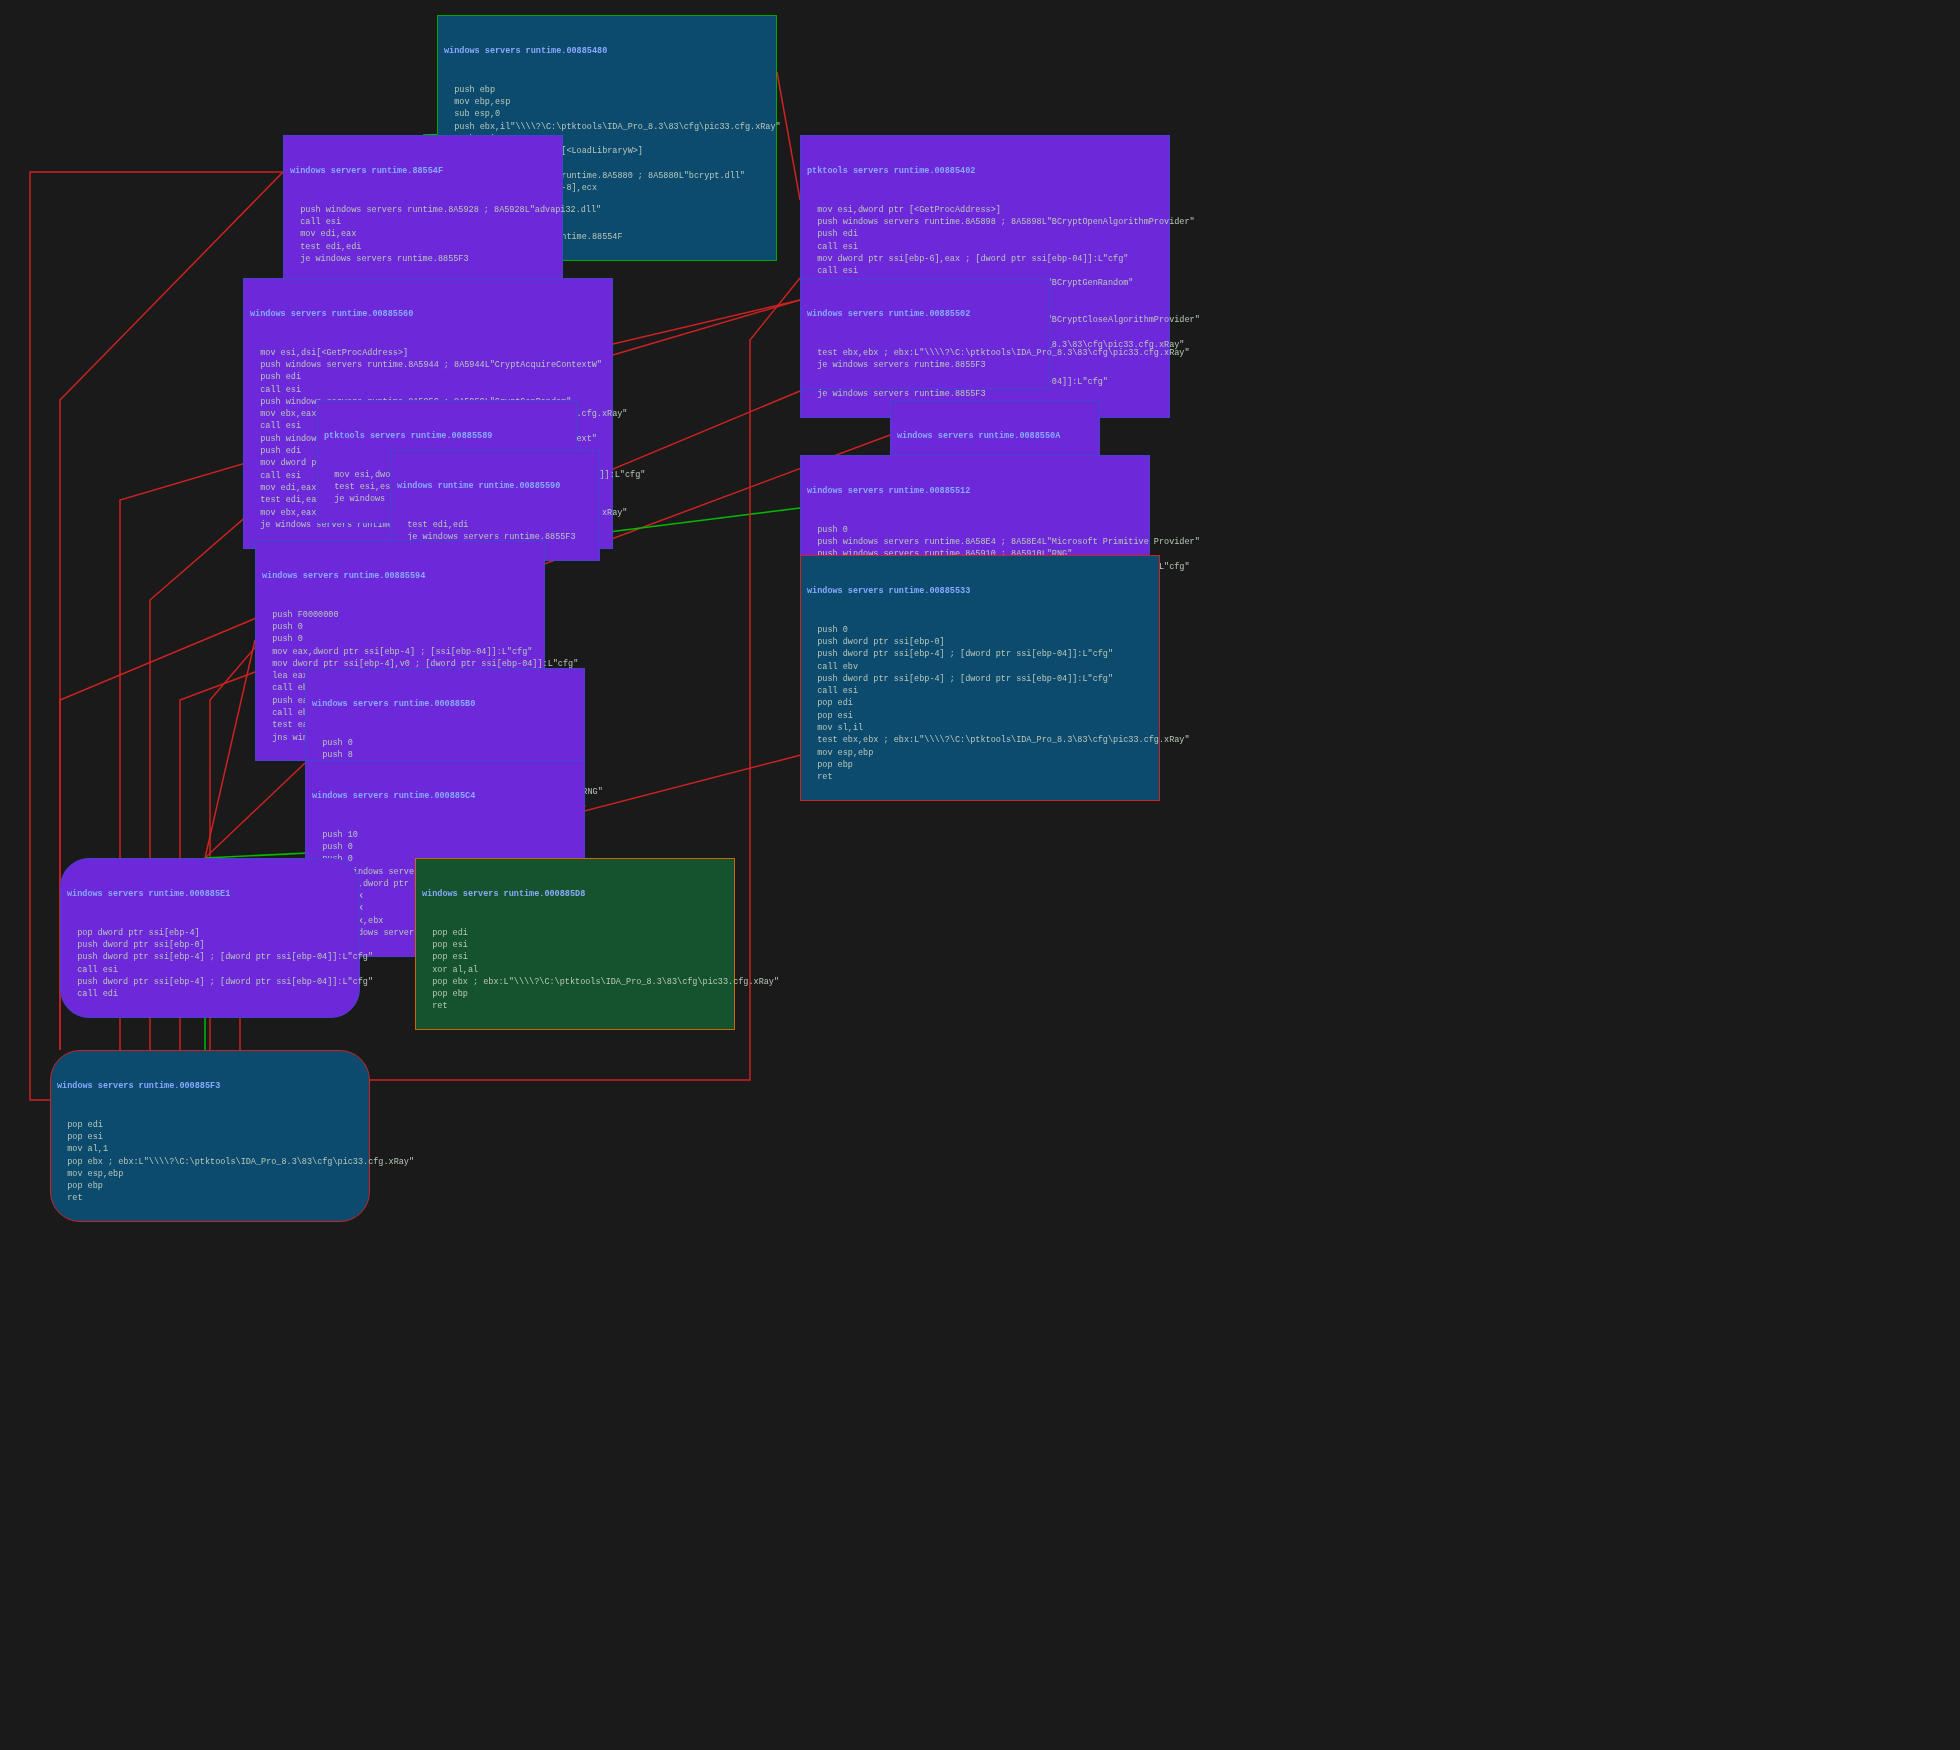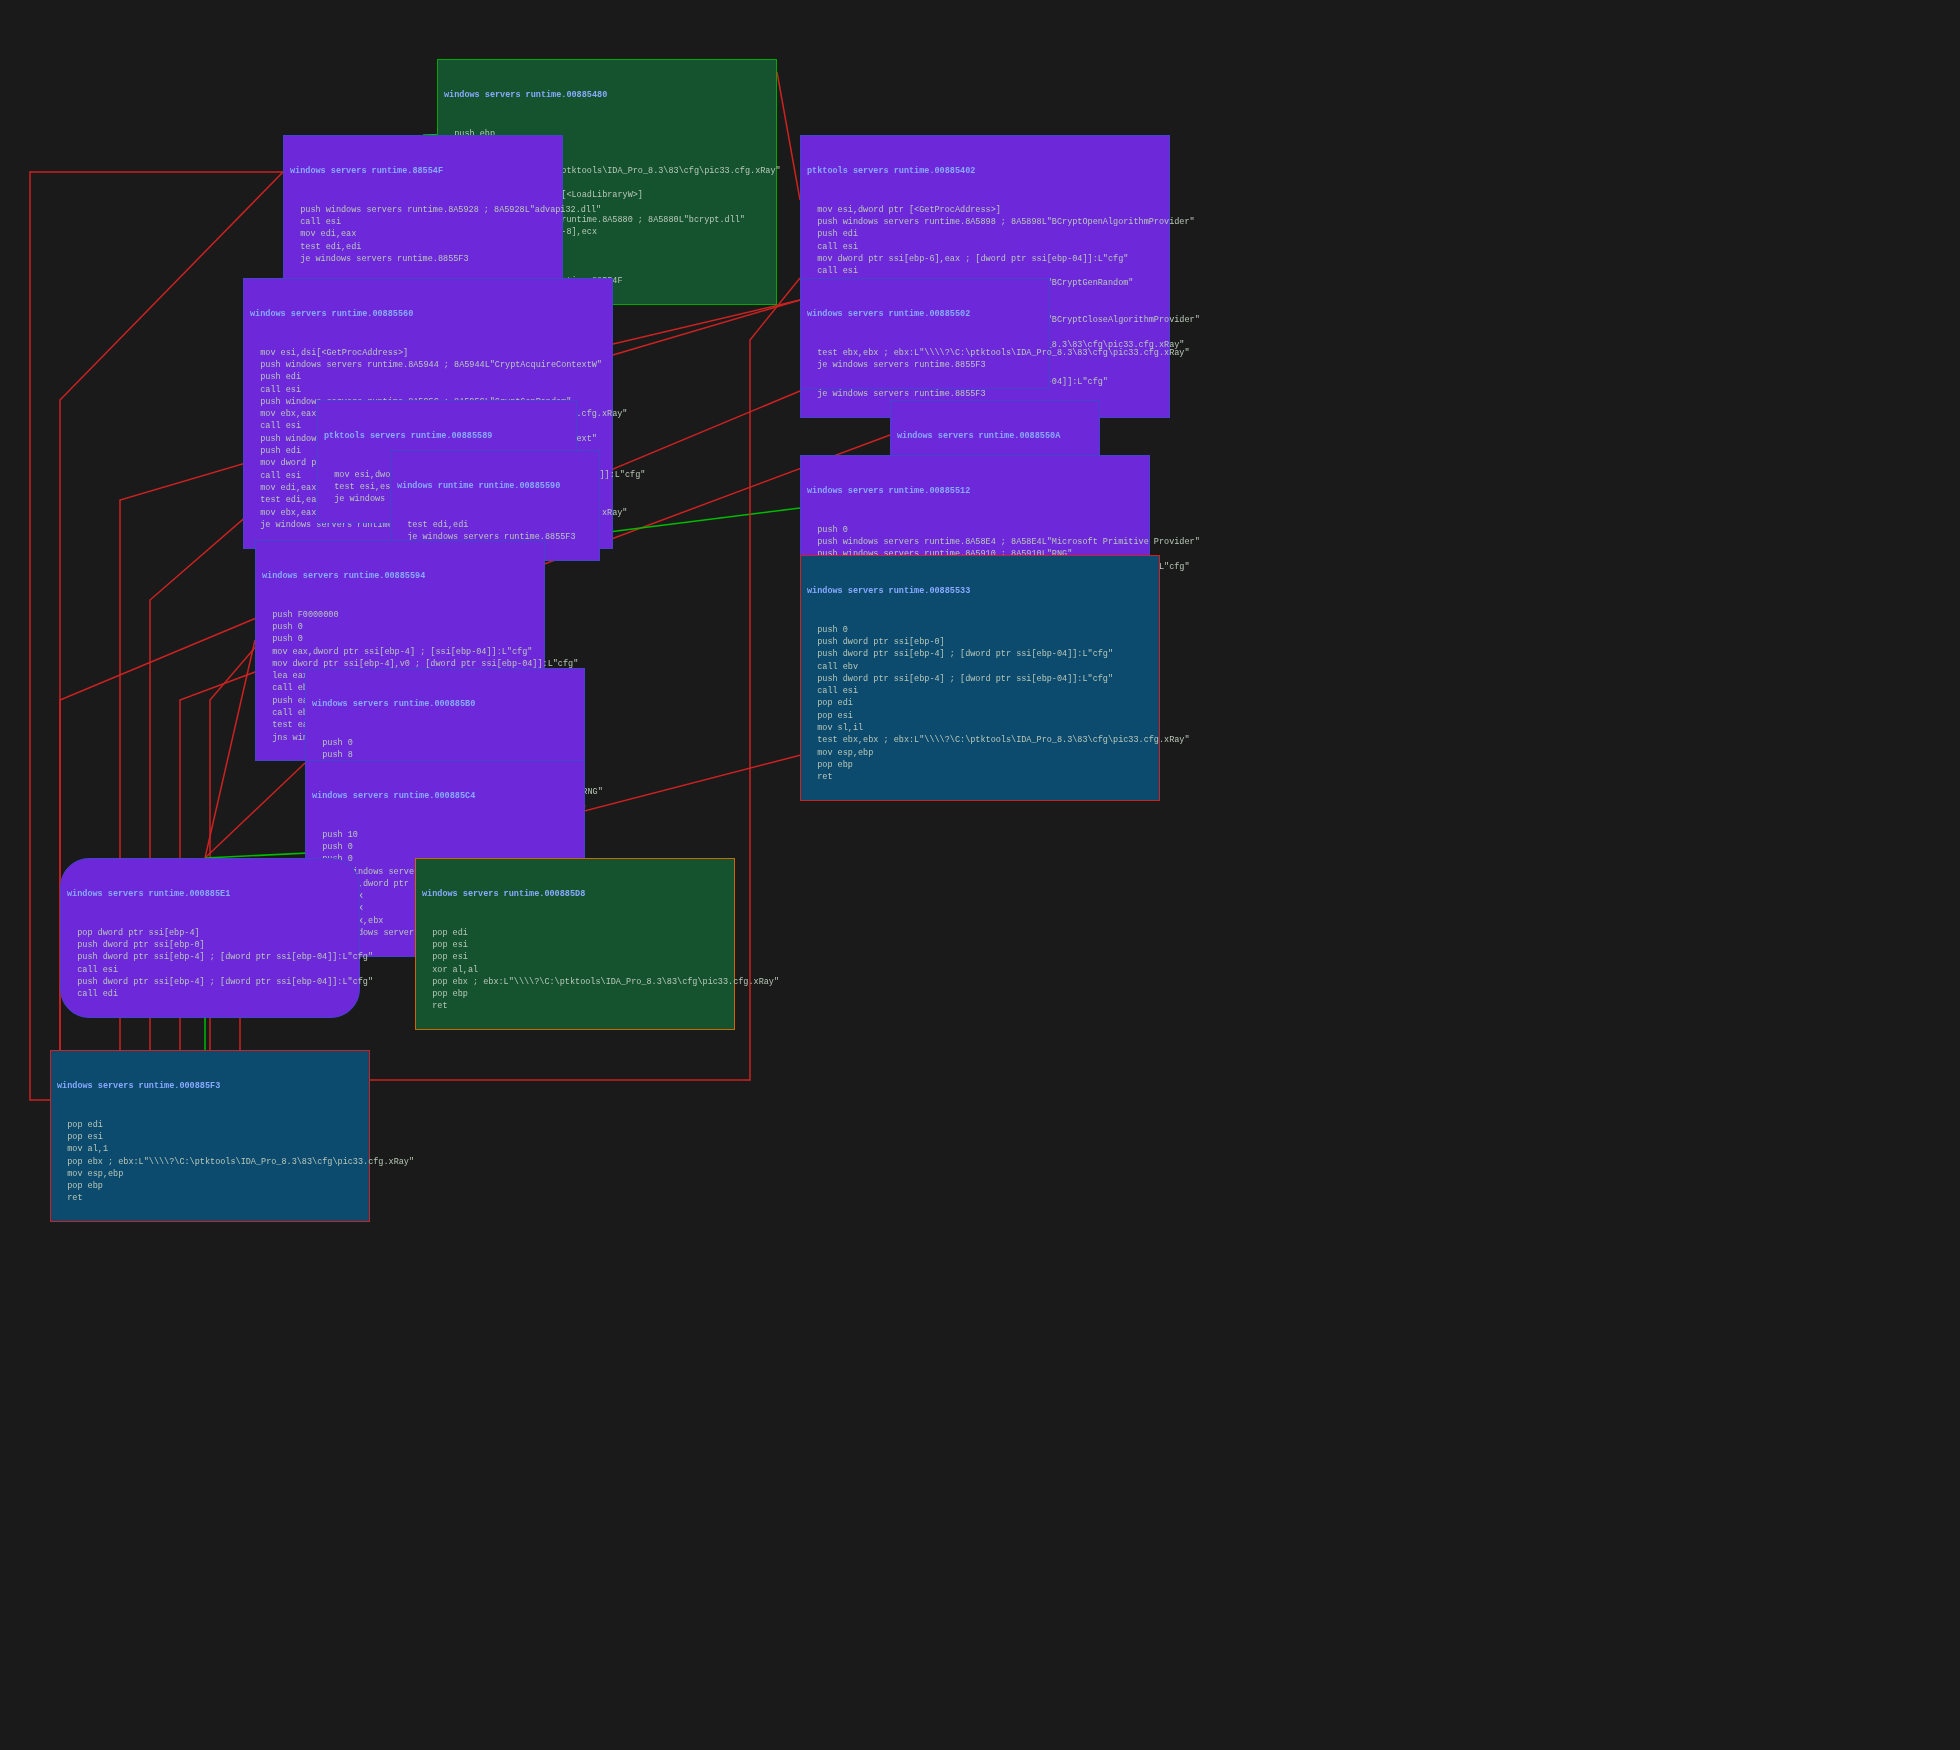--- a/index.html
+++ b/index.html
@@ -14,21 +14,21 @@
       overflow: hidden;
     }
     .node {
       position: absolute;
       border: 1px solid;
       padding: 4px 6px;
       line-height: 1.45;
       white-space: pre;
       font-size: 8.5px;
     }
-    .node-green { border-color: #00aa00; background: #14532d; margin-top: 44px; }
+    .node-green { border-color: #00aa00; background: #0c4a6e; }
     .node-blue { border-color: #4444cc; background: #6d28d9; }
     .node-orange { border-color: #cc6600; background: #14532d; }
     .node-red { border-color: #cc2222; background: #0c4a6e; }
     .node-header {
       color: #88aaff;
       font-weight: bold;
       margin-bottom: 2px;
     }
     .node-body { color: #b8c8b8; }
     svg.connections {
@@ -279,21 +279,21 @@
   <div class="node-header">windows servers runtime.000885D8</div>
   <div class="node-body">  pop edi
   pop esi
   pop esi
   xor al,al
   pop ebx ; ebx:L"\\\\?\C:\ptktools\IDA_Pro_8.3\83\cfg\pic33.cfg.xRay"
   pop ebp
   ret</div>
 </div>
 
-<div class="node node-red" style="left:50px;top:1050px;width:320px;">
+<div class="node node-red" style="left:50px;top:1050px;width:320px;border-radius:30px;">
   <div class="node-header">windows servers runtime.000885F3</div>
   <div class="node-body">  pop edi
   pop esi
   mov al,1
   pop ebx ; ebx:L"\\\\?\C:\ptktools\IDA_Pro_8.3\83\cfg\pic33.cfg.xRay"
   mov esp,ebp
   pop ebp
   ret</div>
 </div>
 

